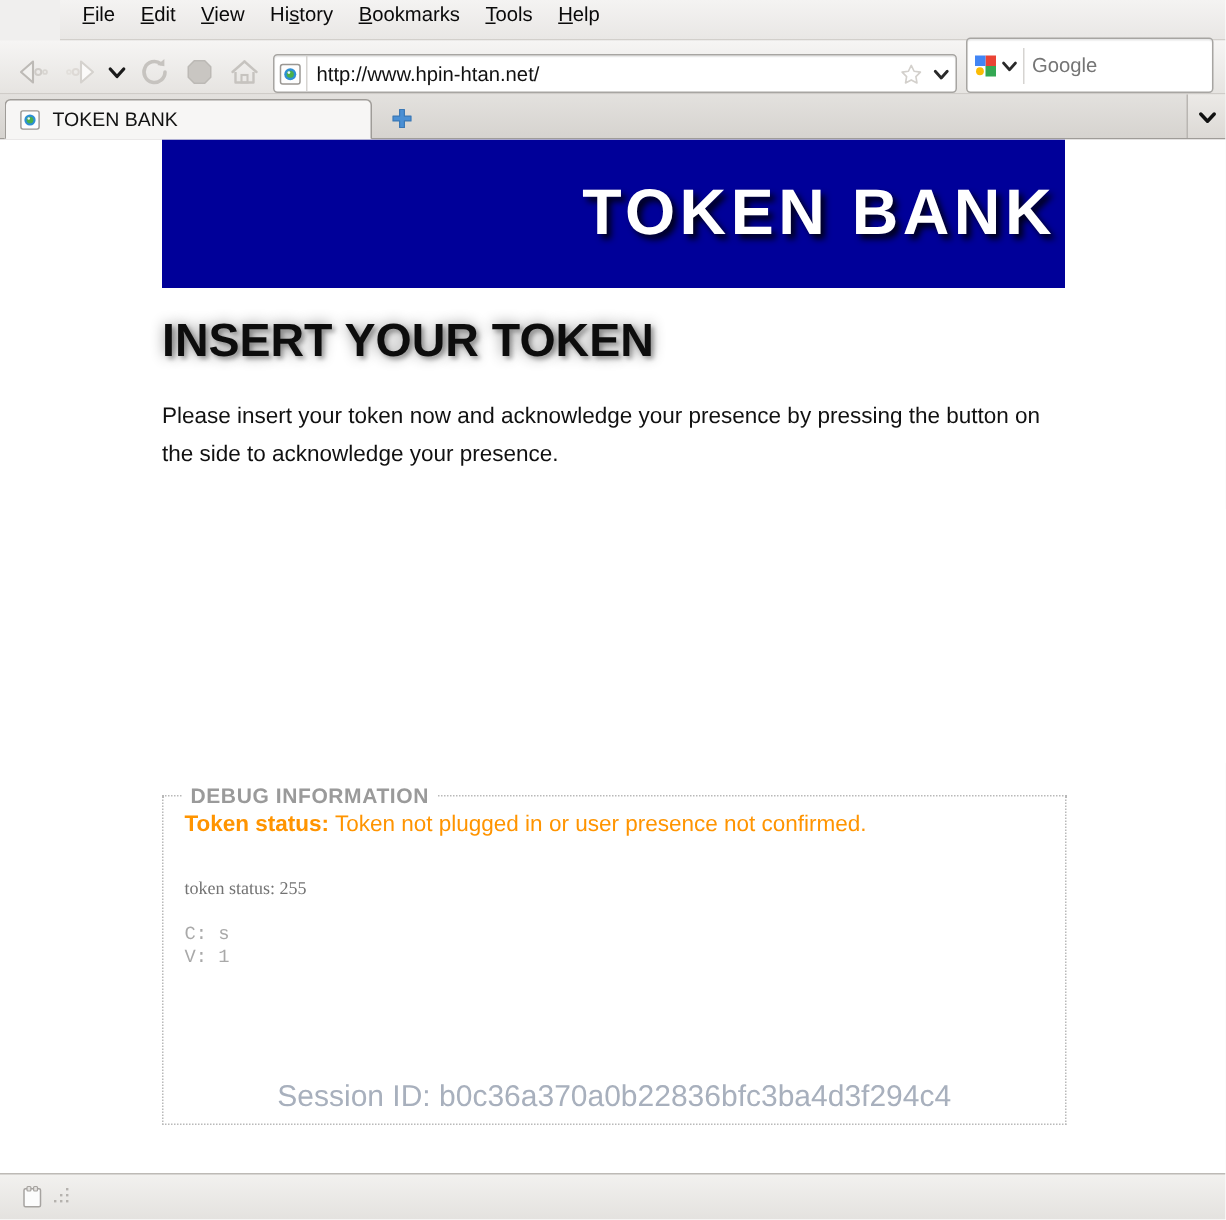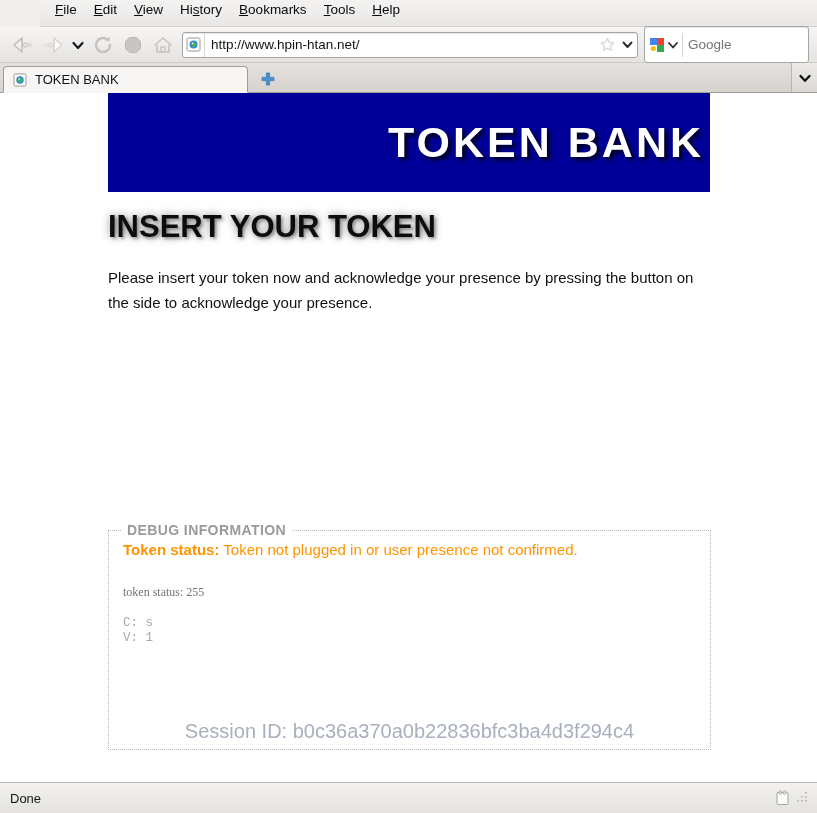--- a/index.html
+++ b/index.html
@@ -36,21 +36,21 @@
     white-space: nowrap;
   }
   .menu-item .ak { text-decoration: underline; }
 
   
   .navbar {
     height: 36px;
     flex: 0 0 36px;
     background: linear-gradient(to bottom, #f6f5f4 0%, #e6e4e1 100%);
     border-bottom: 1px solid #cfccc8;
-    display: flex; align-items: center;
+    display: flex; align-items: flex-end;
     padding: 0 8px;
     gap: 0px;
   }
   .navbtn {
     width: 30px; height: 28px;
     display: flex; align-items: center; justify-content: center;
     cursor: default;
   }
   .navbtn.small { width: 20px; }
   .navbtn svg { display: block; }
@@ -407,21 +407,20 @@
             <div>V: 1</div>
           </div>
           <div class="session-id">Session ID: b0c36a370a0b22836bfc3ba4d3f294c4</div>
         </div>
       </fieldset>
 
     </div>
   </div>
 
   <div class="statusbar">
-    <span class="status-text">Done</span>
     <span class="status-icon">
       <svg width="15" height="16" viewBox="0 0 15 16">
         <rect x="2" y="2.5" width="11" height="12" rx="1" fill="#fcfcfc" stroke="#a6a3a0" stroke-width="1"></rect>
         <rect x="4" y="1" width="2.6" height="3" rx="0.6" fill="#e4e2df" stroke="#a6a3a0" stroke-width="0.8"></rect>
         <rect x="8.4" y="1" width="2.6" height="3" rx="0.6" fill="#e4e2df" stroke="#a6a3a0" stroke-width="0.8"></rect>
       </svg>
     </span>
     <span class="resize-grip">
       <svg width="14" height="14" viewBox="0 0 14 14">
         <g fill="#b5b2ae">

